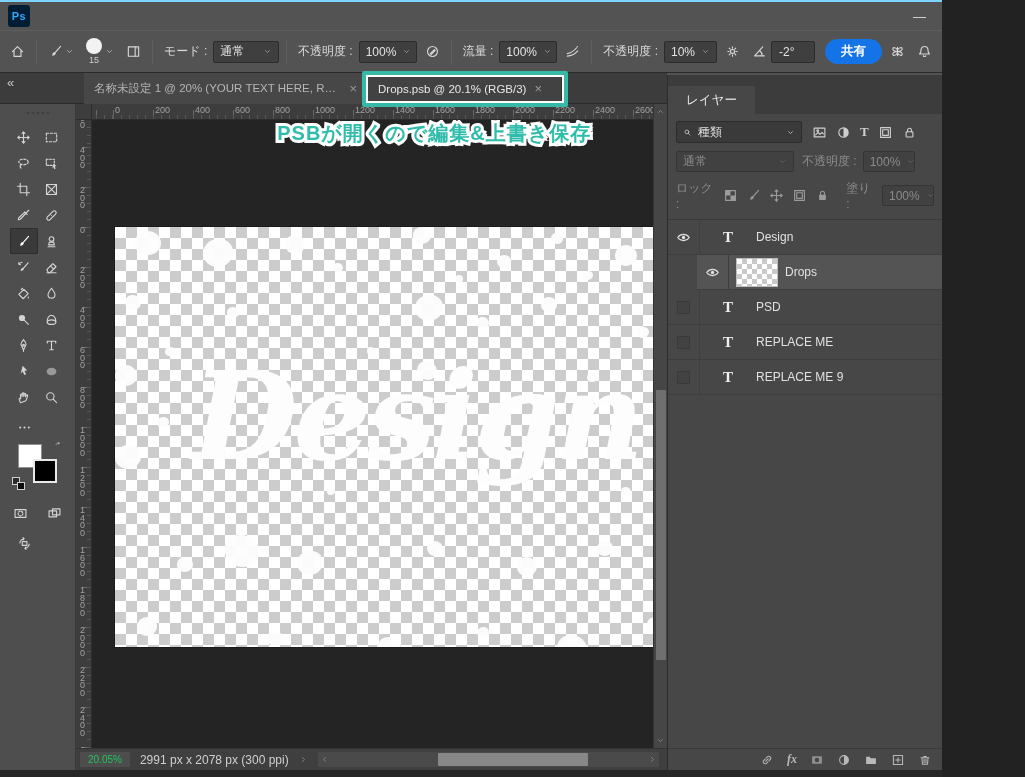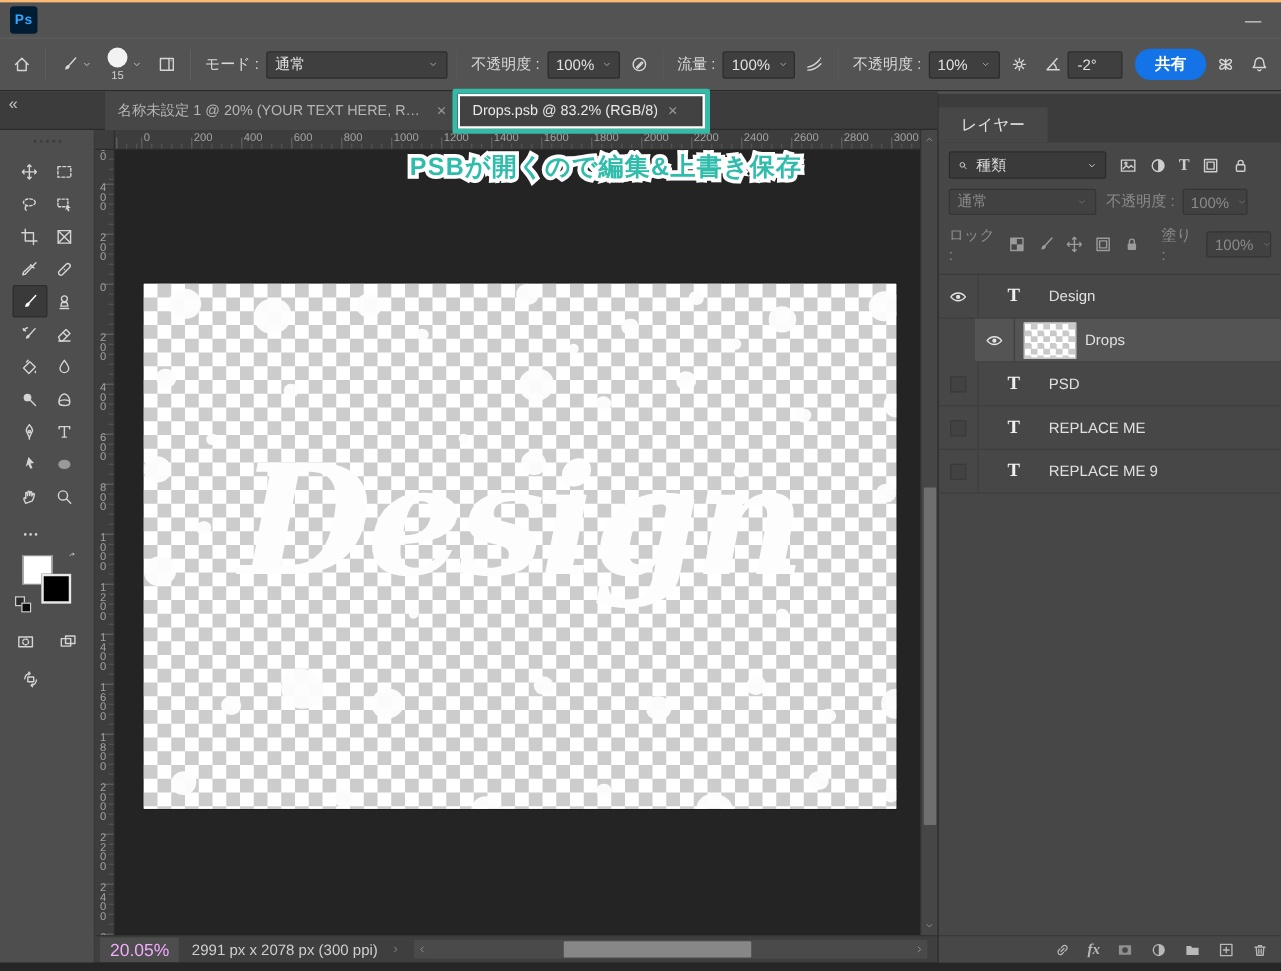--- a/index.html
+++ b/index.html
@@ -1,19 +1,19 @@
 <!DOCTYPE html>
 <html><head>
 <meta charset="utf-8">
 <style>
   * { margin:0; padding:0; box-sizing:border-box; }
   html,body { background:#222; }
   .app {
-    position:relative; width:1025px; height:777px; overflow:hidden;
-    background:#535353; border-top:2px solid #fdba74;
+    position:relative; width:942px; height:777px; overflow:hidden;
+    background:#535353; border-top:2px solid #7dd3fc;
     font-family:"Liberation Sans","DejaVu Sans",sans-serif; font-size:12px; color:#dcdcdc;
     user-select:none;
   }
   .icon svg { width:15px; height:15px; display:block; }
   .icon.sm svg { width:9px; height:9px; }
   .icon { display:inline-flex; align-items:center; justify-content:center; }
   .txticon { font-weight:bold; font-size:13px; font-family:"Liberation Serif",serif; }
   .fxicon { font-style:italic; font-weight:bold; font-size:12px; font-family:"Liberation Serif",serif; }
 
   
@@ -139,21 +139,21 @@
     -webkit-text-stroke:6px #ffffff; white-space:nowrap;
   }
   .vscroll { position:absolute; right:0; top:0; bottom:22px; width:14px; background:#464646; border-left:1px solid #333333; }
   .vscroll .icon { position:absolute; left:2px; color:#9d9d9d; }
   .vscroll .up { top:3px; } .vscroll .down { bottom:3px; }
   .vthumb { position:absolute; left:2px; top:286px; width:10px; height:270px; background:#6f6f6f; border-radius:1px; }
   .statusrow {
     position:absolute; left:0; right:0; bottom:0; height:22px; background:#3f3f3f; border-top:1px solid #333333;
     display:flex; align-items:center; gap:10px; padding:0 6px 0 4px; color:#cfcfcf;
   }
-  .zoom-field { background:#4d4d4d; padding:2px 8px; color:#f0abfc; font-size:14px; }
+  .zoom-field { background:#4d4d4d; padding:2px 8px; color:#22c55e; font-size:10px; }
   .dims { font-size:12px; color:#cfcfcf; }
   .statusrow > .icon { color:#9d9d9d; }
   .hscroll { flex:1; height:15px; background:#4a4a4a; border-radius:1px; position:relative; display:flex; align-items:center; margin-right:2px; }
   .hscroll .icon { color:#9d9d9d; position:absolute; }
   .hscroll .left { left:2px; } .hscroll .right { right:2px; }
   .hthumb { position:absolute; left:120px; width:150px; top:1px; bottom:1px; background:#878787; border-radius:1px; }
 
   
   .rightpanel { position:absolute; top:73px; right:0; bottom:7px; width:275px; background:#474747; border-left:1px solid #2c2c2c; display:flex; flex-direction:column; }
   .panel-head { height:11px; background:#3c3c3c; }
@@ -336,21 +336,21 @@
   <div class="tabrow">
     <div class="tab-stub">
       <span class="collapse">«</span>
     </div>
     <div class="tabs-wrap">
       <div class="tab t1">
         <span class="tab-title">名称未設定 1 @ 20% (YOUR TEXT HERE, RGB/8) *</span>
         <span class="tab-close">×</span>
       </div>
       <div class="tab active">
-        <span class="tab-title">Drops.psb @ 83.2% (RGB/8)</span>
+        <span class="tab-title">Drops.psb @ 20.1% (RGB/3)</span>
         <span class="tab-close">×</span>
       </div>
     </div>
     <div class="highlight-box"></div>
   </div>
 
   <div class="main">
 
     <aside class="toolbar">
       <div class="grip"></div>

